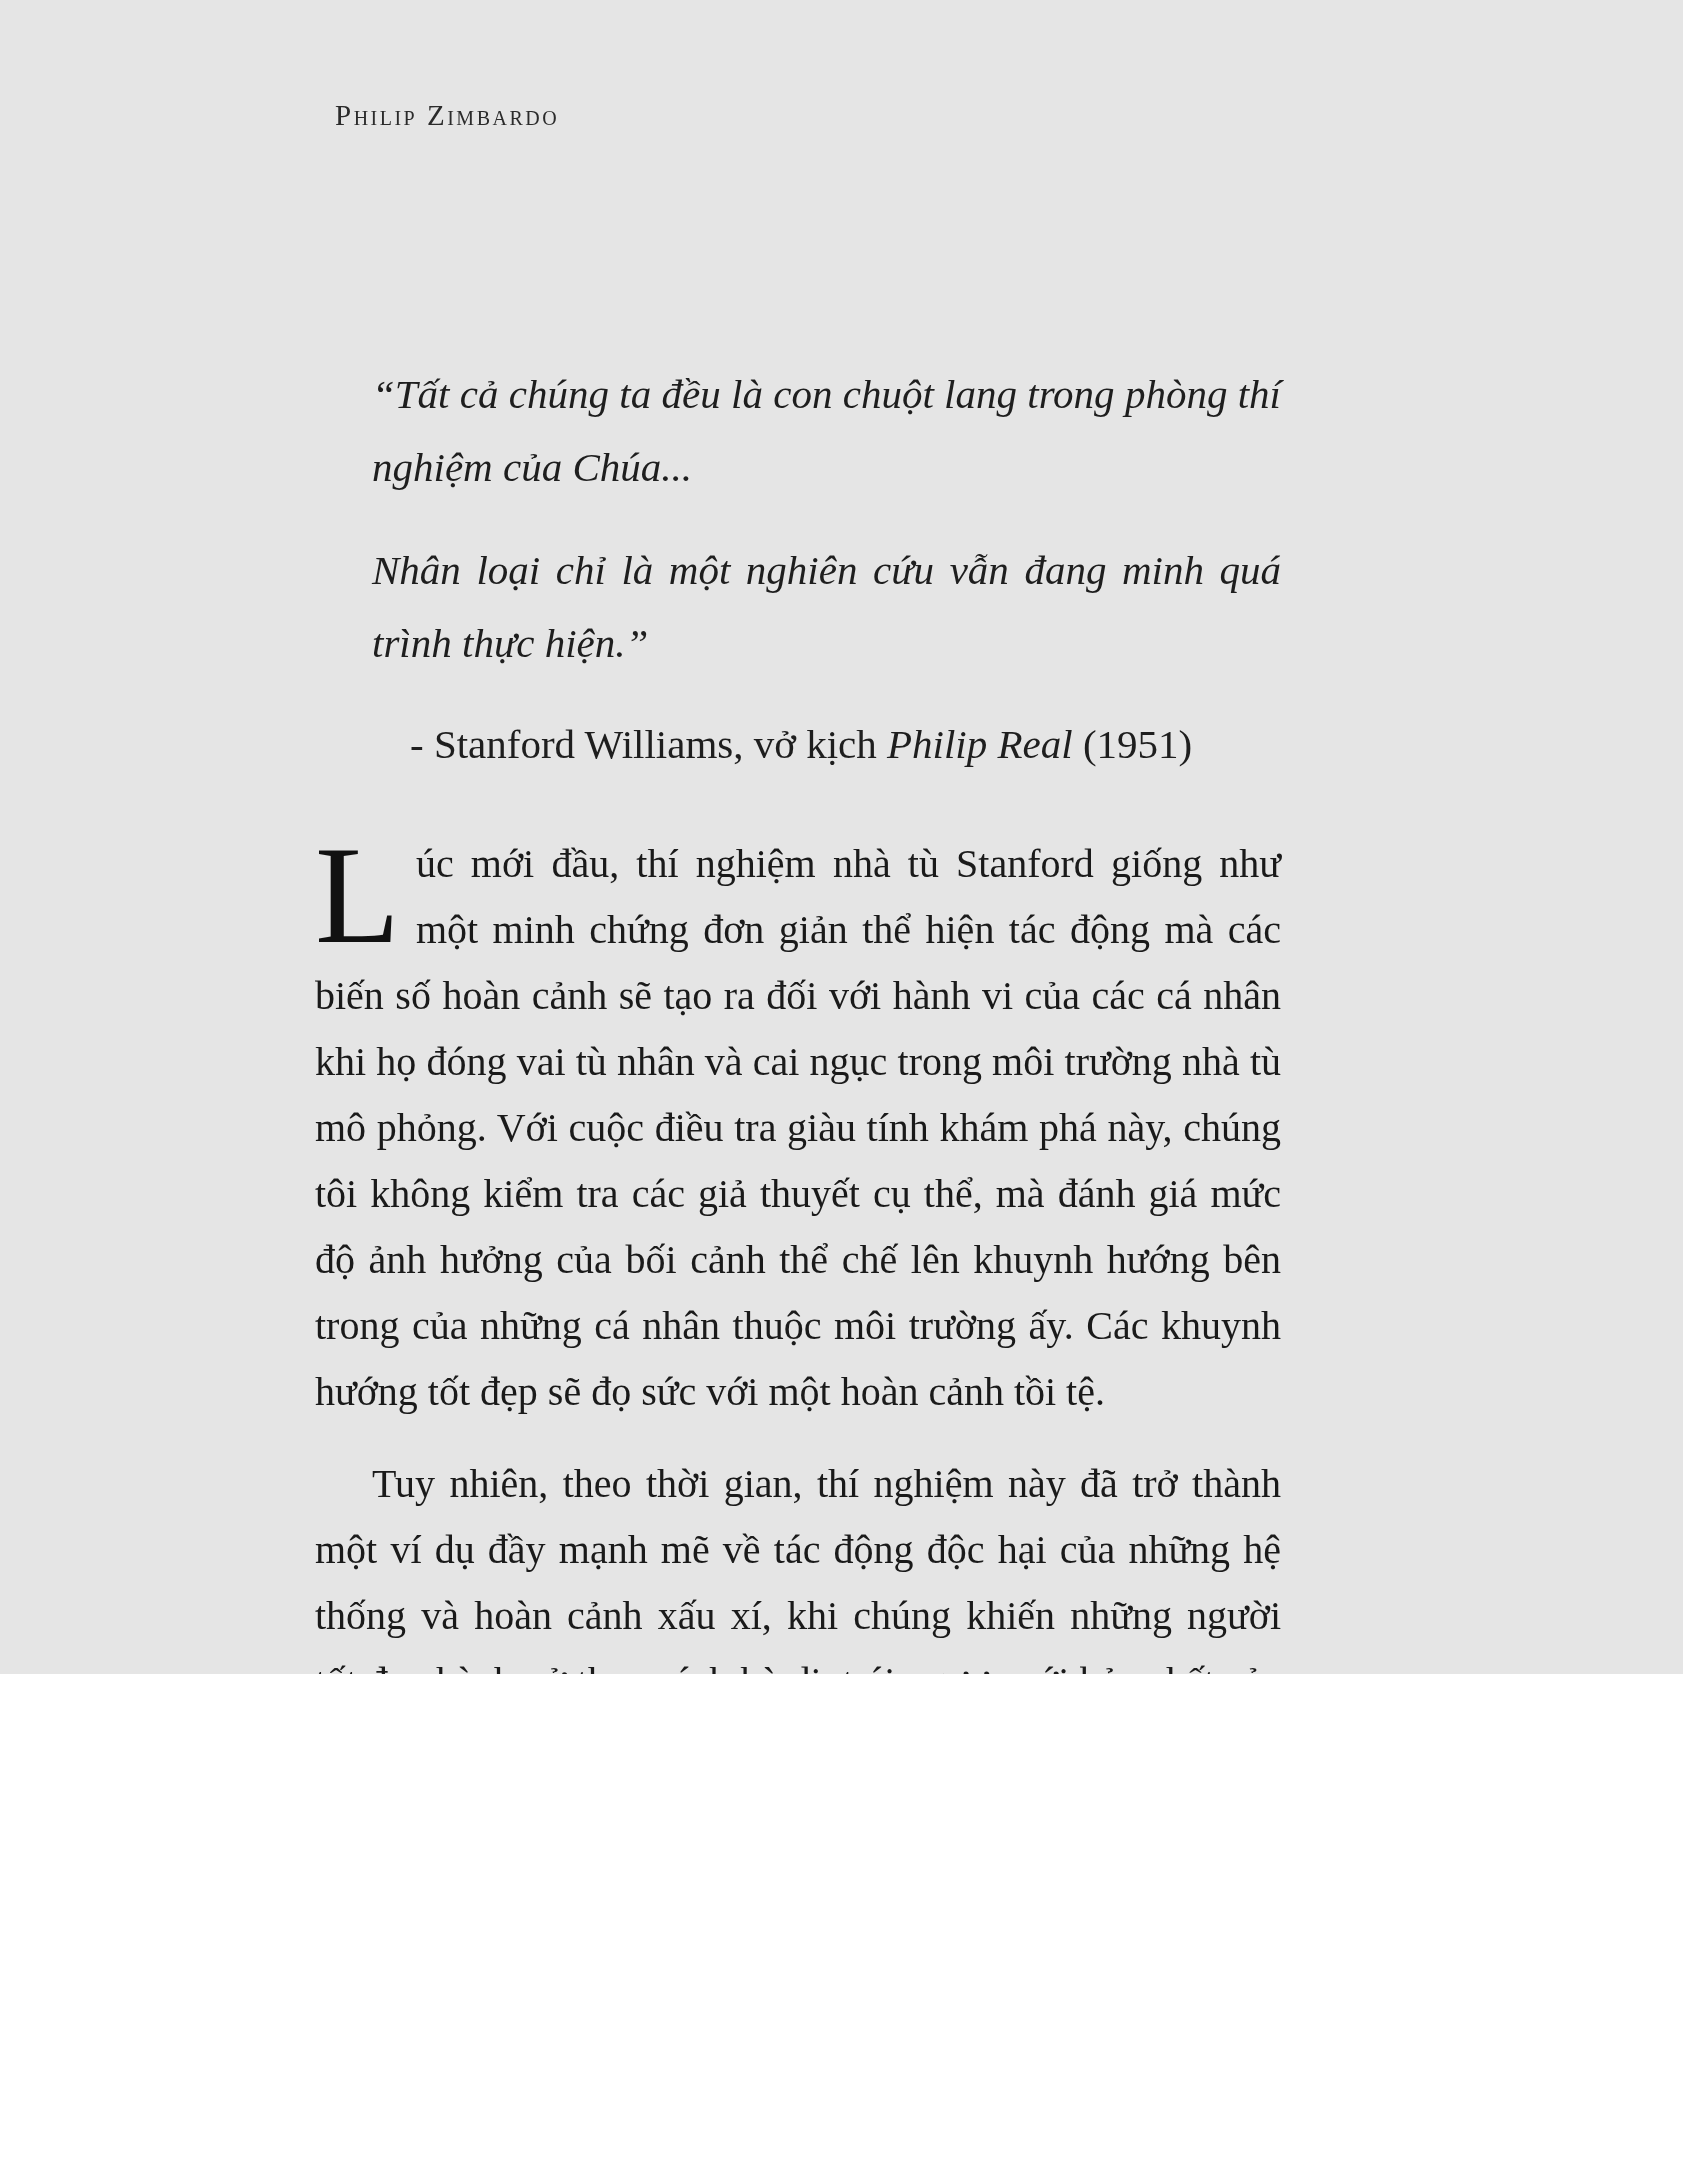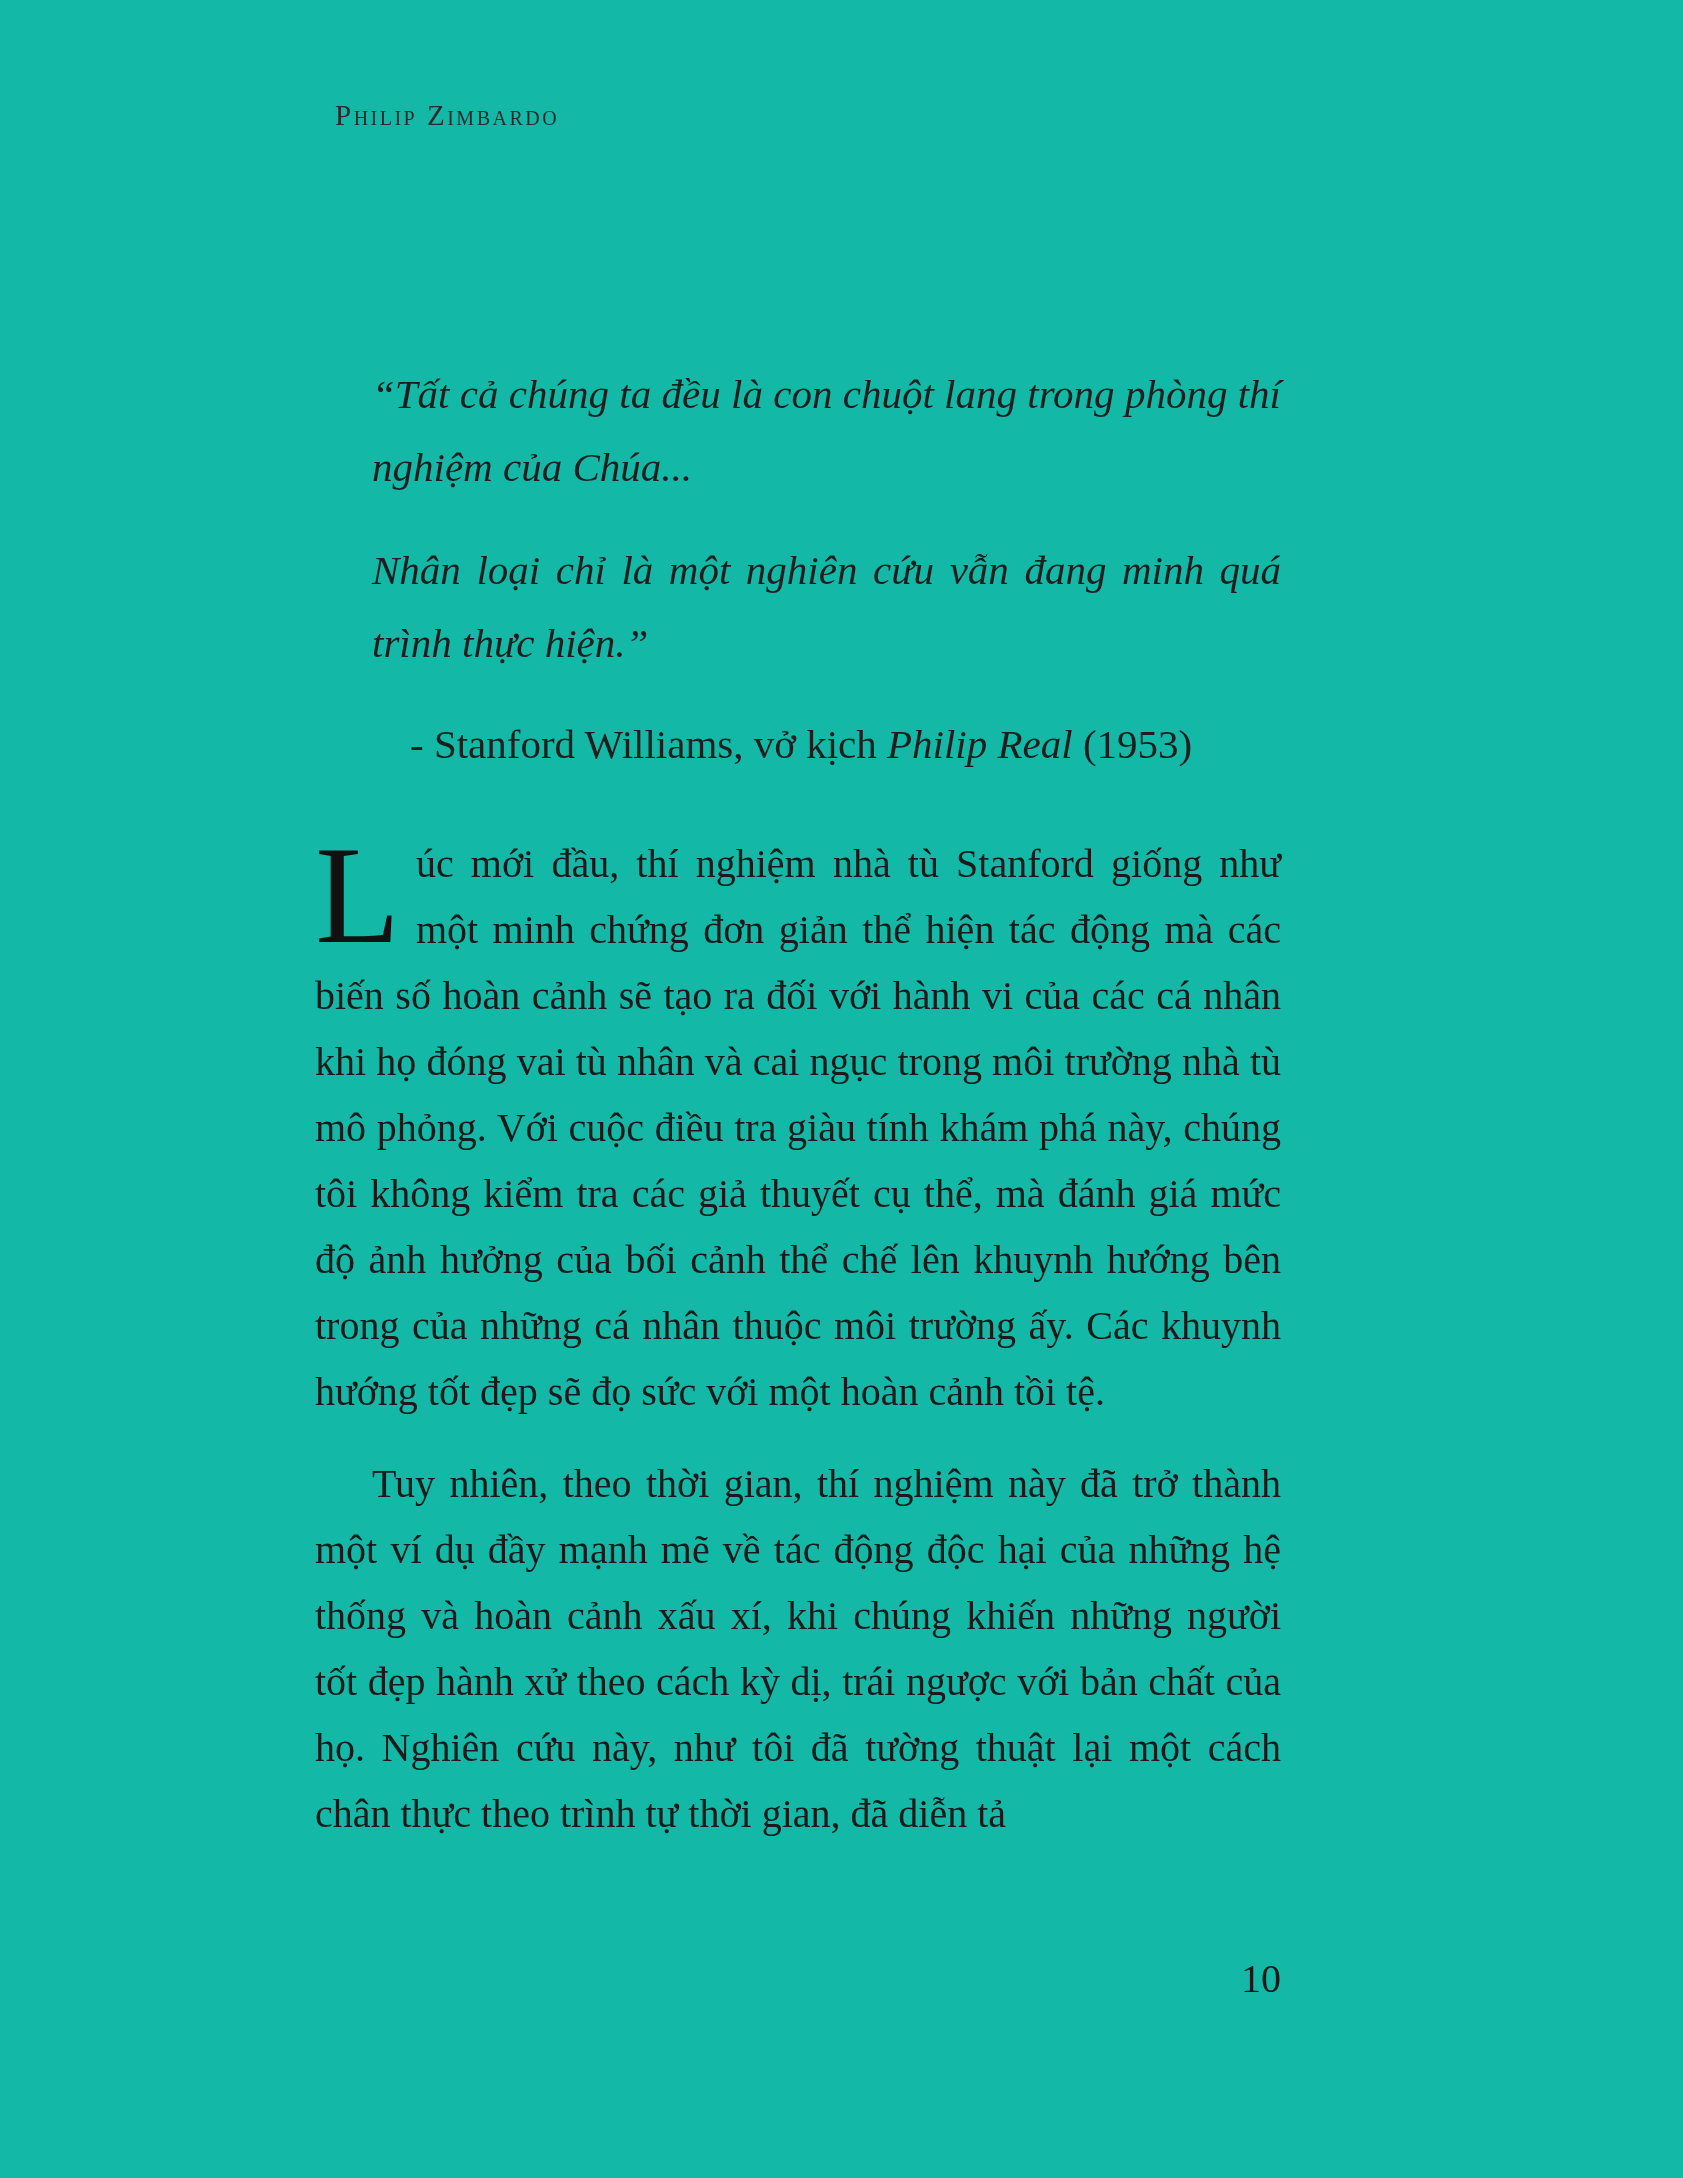--- a/index.html
+++ b/index.html
@@ -3,22 +3,22 @@
 <meta charset="utf-8">
 <style>
   html, body {
     margin: 0;
     padding: 0;
     background: #ffffff;
   }
   .page {
     position: relative;
     width: 1683px;
-    height: 2178px;
-    background: #14b8a6;
+    height: 1674px;
+    background: #e5e5e5;
     box-sizing: border-box;
     padding: 99px 402px 0 315px;
     font-family: "Liberation Serif", "DejaVu Serif", serif;
     color: #1c1c1c;
     overflow: hidden;
   }
   .running-header {
     margin-left: 20px;
     font-variant: small-caps;
     font-size: 29px;
@@ -82,21 +82,21 @@
 
 <div class="page">
 
   <div class="running-header">Philip Zimbardo</div>
 
   <div class="quote">
     <p>“Tất cả chúng ta đều là con chuột lang trong phòng thí nghiệm của Chúa...</p>
     <p>Nhân loại chỉ là một nghiên cứu vẫn đang minh quá trình thực hiện.”</p>
   </div>
 
-  <div class="attribution"><span>- Stanford Williams, vở kịch </span><span class="work">Philip Real</span><span> (1953)</span></div>
+  <div class="attribution"><span>- Stanford Williams, vở kịch </span><span class="work">Philip Real</span><span> (1951)</span></div>
 
   <p class="body-para para1"><span class="dropcap">L</span><span>úc mới đầu, thí nghiệm nhà tù Stanford giống như một minh chứng đơn giản thể hiện tác động mà các biến số hoàn cảnh sẽ tạo ra đối với hành vi của các cá nhân khi họ đóng vai tù nhân và cai ngục trong môi trường nhà tù mô phỏng. Với cuộc điều tra giàu tính khám phá này, chúng tôi không kiểm tra các giả thuyết cụ thể, mà đánh giá mức độ ảnh hưởng của bối cảnh thể chế lên khuynh hướng bên trong của những cá nhân thuộc môi trường ấy. Các khuynh hướng tốt đẹp sẽ đọ sức với một hoàn cảnh tồi tệ.</span></p>
 
   <p class="body-para para2">Tuy nhiên, theo thời gian, thí nghiệm này đã trở thành một ví dụ đầy mạnh mẽ về tác động độc hại của những hệ thống và hoàn cảnh xấu xí, khi chúng khiến những người tốt đẹp hành xử theo cách kỳ dị, trái ngược với bản chất của họ. Nghiên cứu này, như tôi đã tường thuật lại một cách chân thực theo trình tự thời gian, đã diễn tả</p>
 
   <div class="pagenum">10</div>
 
 </div>
 
 

